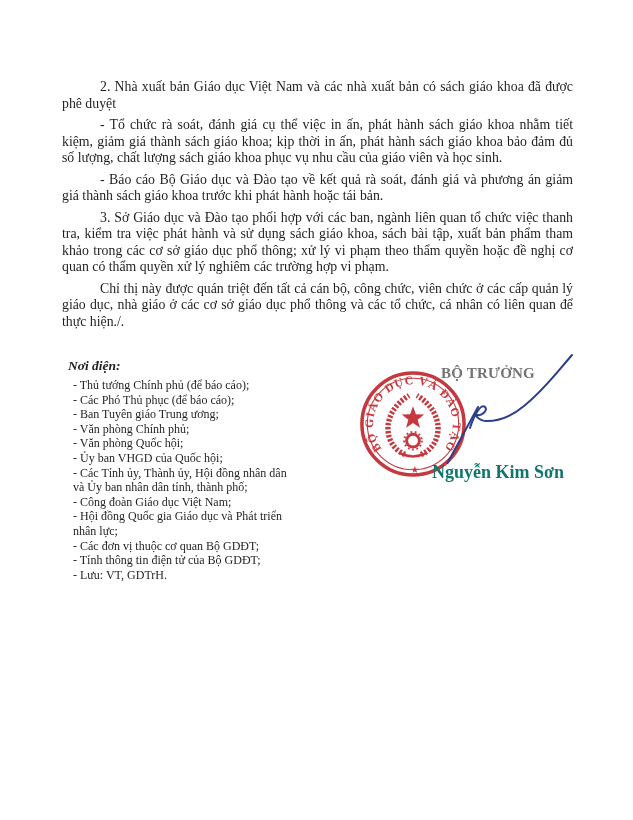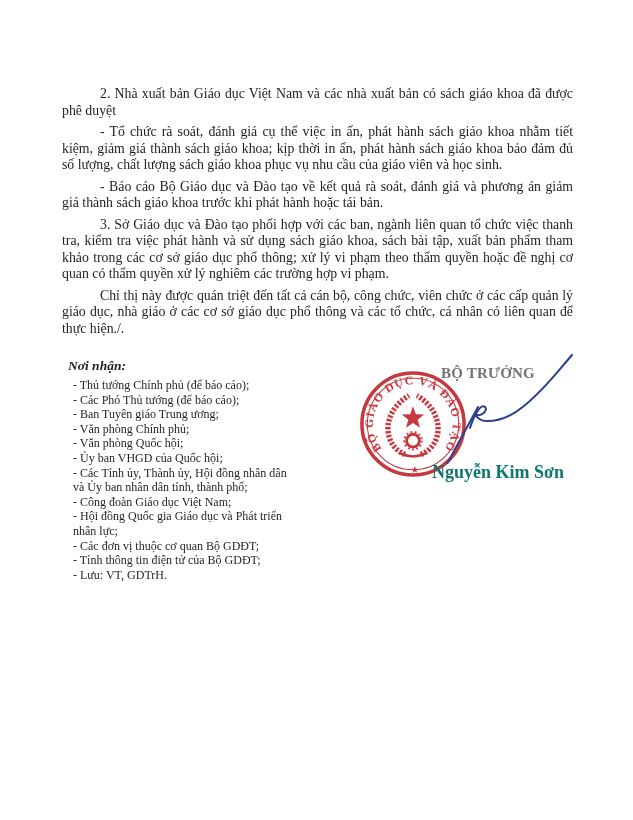--- a/index.html
+++ b/index.html
@@ -6,21 +6,21 @@
   html,body { background:#ffffff; }
   body {
     width:633px; height:820px;
     font-family:"Liberation Serif", serif;
     position:relative; overflow:hidden;
   }
   .page {
     position:relative; width:633px; height:820px; background:#ffffff;
   }
   .body-text {
-    position:absolute; left:62px; top:86px; width:511px;
+    position:absolute; left:62px; top:79px; width:511px;
     color:#1f1f1f; font-size:13.8px; line-height:16.5px;
     text-align:justify;
   }
   .body-text p { text-indent:38px; margin-bottom:5px; }
   .recipients {
     position:absolute; left:68px; top:358px; width:226px; color:#1f1f1f;
   }
   .recipients-heading {
     font-size:13.5px; font-weight:bold; font-style:italic; margin-bottom:4px;
   }
@@ -49,23 +49,23 @@
 
   <div class="body-text">
     <p>2. Nhà xuất bản Giáo dục Việt Nam và các nhà xuất bản có sách giáo khoa đã được phê duyệt</p>
     <p>- Tổ chức rà soát, đánh giá cụ thể việc in ấn, phát hành sách giáo khoa nhằm tiết kiệm, giảm giá thành sách giáo khoa; kịp thời in ấn, phát hành sách giáo khoa bảo đảm đủ số lượng, chất lượng sách giáo khoa phục vụ nhu cầu của giáo viên và học sinh.</p>
     <p>- Báo cáo Bộ Giáo dục và Đào tạo về kết quả rà soát, đánh giá và phương án giảm giá thành sách giáo khoa trước khi phát hành hoặc tái bản.</p>
     <p>3. Sở Giáo dục và Đào tạo phối hợp với các ban, ngành liên quan tổ chức việc thanh tra, kiểm tra việc phát hành và sử dụng sách giáo khoa, sách bài tập, xuất bản phẩm tham khảo trong các cơ sở giáo dục phổ thông; xử lý vi phạm theo thẩm quyền hoặc đề nghị cơ quan có thẩm quyền xử lý nghiêm các trường hợp vi phạm.</p>
     <p>Chỉ thị này được quán triệt đến tất cả cán bộ, công chức, viên chức ở các cấp quản lý giáo dục, nhà giáo ở các cơ sở giáo dục phổ thông và các tổ chức, cá nhân có liên quan để thực hiện./.</p>
   </div>
 
   <div class="recipients">
-    <div class="recipients-heading">Nơi nhận:</div>
+    <div class="recipients-heading">Nơi điện:</div>
     <div class="recipient-item">- Thủ tướng Chính phủ (để báo cáo);</div>
-    <div class="recipient-item">- Các Phó Thủ tướng (để báo cáo);</div>
+    <div class="recipient-item">- Các Phó Thủ phục (để báo cáo);</div>
     <div class="recipient-item">- Ban Tuyên giáo Trung ương;</div>
     <div class="recipient-item">- Văn phòng Chính phủ;</div>
     <div class="recipient-item">- Văn phòng Quốc hội;</div>
     <div class="recipient-item">- Ủy ban VHGD của Quốc hội;</div>
     <div class="recipient-item">- Các Tỉnh ủy, Thành ủy, Hội đồng nhân dân và Ủy ban nhân dân tỉnh, thành phố;</div>
     <div class="recipient-item">- Công đoàn Giáo dục Việt Nam;</div>
     <div class="recipient-item">- Hội đồng Quốc gia Giáo dục và Phát triển nhân lực;</div>
     <div class="recipient-item">- Các đơn vị thuộc cơ quan Bộ GDĐT;</div>
     <div class="recipient-item">- Tỉnh thông tin điện tử của Bộ GDĐT;</div>
     <div class="recipient-item">- Lưu: VT, GDTrH.</div>

